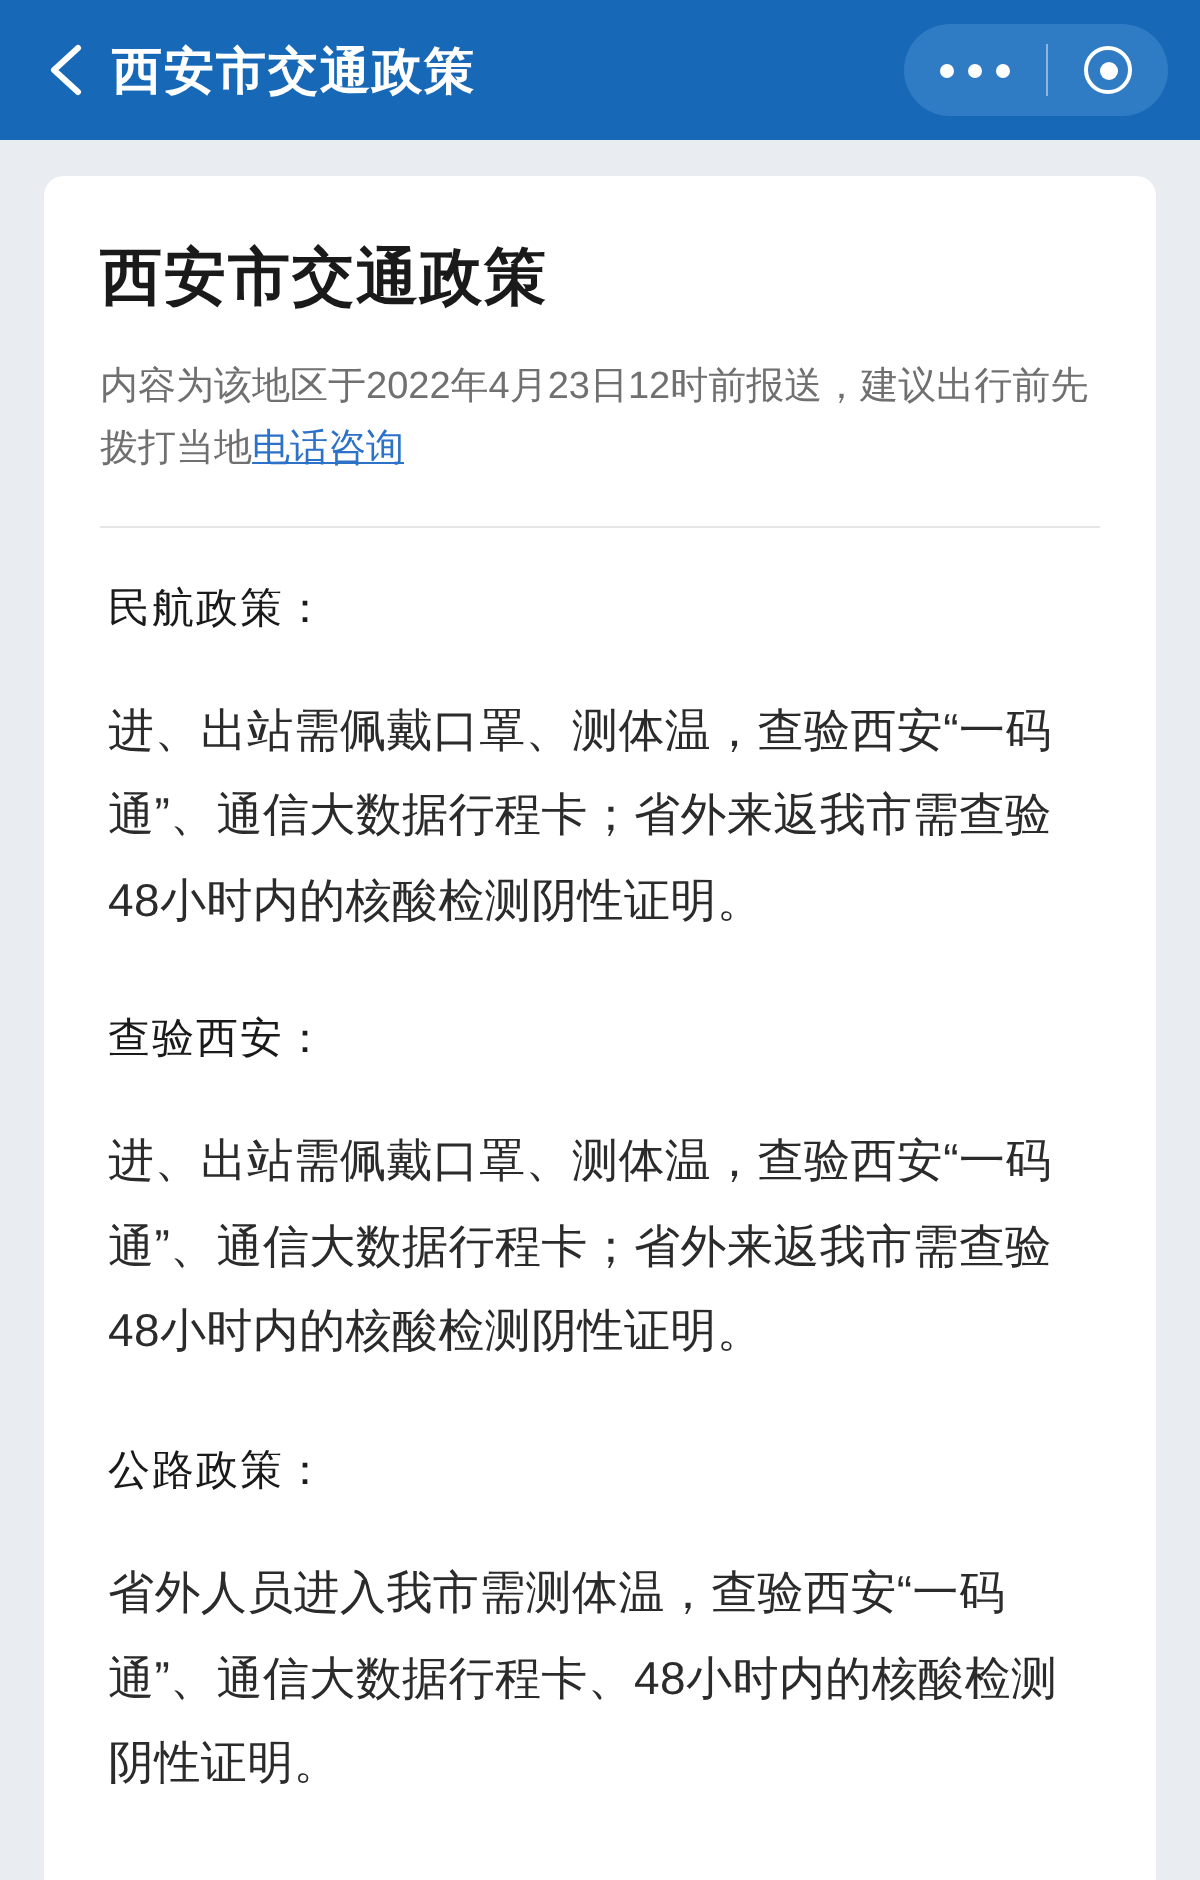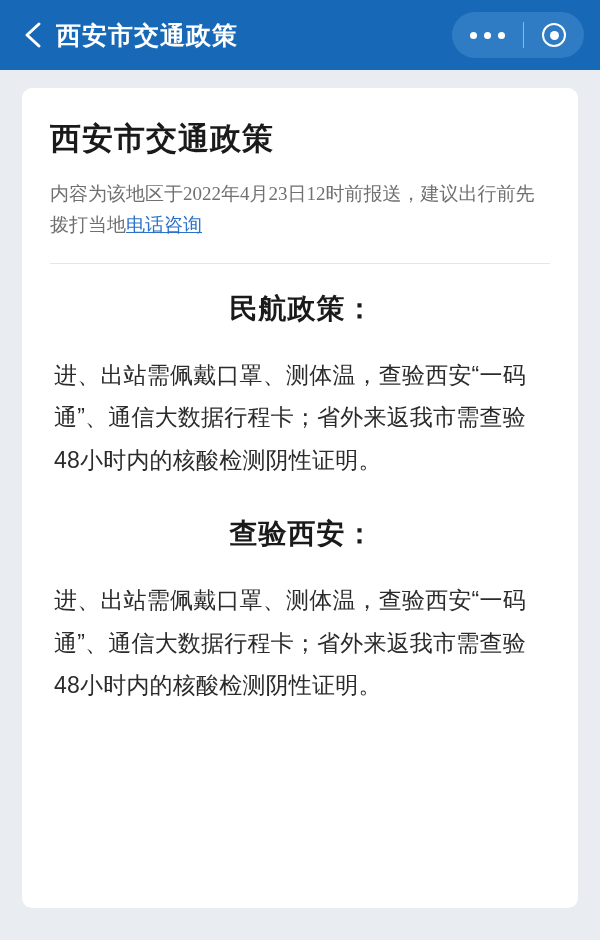--- a/index.html
+++ b/index.html
@@ -116,42 +116,40 @@
     font-weight: bold;
     color: #1a1a1a;
     letter-spacing: 1px;
     margin: 0 0 18px 0;
   }
   .doc-sub {
     font-size: 19px;
     line-height: 1.65;
     color: #707070;
     margin: 0 0 22px 0;
-    font-family: Liberation Serif, serif;
   }
   .doc-sub .sub-link {
     color: #2b72c8;
     text-decoration: underline;
   }
   .divider {
     height: 1px;
     background: #e6e6e6;
     margin: 0 0 26px 0;
   }
   .section {
     margin: 0 0 14px 0;
   }
   .section-title {
-    font-size: 28px;
-    font-weight: bold;
+    font-size: 21px;
+    font-weight: normal;
     color: #1a1a1a;
     letter-spacing: 1px;
     margin: 0 0 26px 0;
     padding-left: 4px;
-    text-align: center;
   }
   .section-body {
     font-size: 23px;
     line-height: 1.85;
     color: #2b2b2b;
     margin: 0 0 34px 0;
     padding-left: 4px;
     letter-spacing: 0.2px;
   }
   .section:last-child .section-body { margin-bottom: 0; }
@@ -198,15 +196,19 @@
     <div class="section">
       <h2 class="section-title">民航政策：</h2>
       <p class="section-body">进、出站需佩戴口罩、测体温，查验西安“一码通”、通信大数据行程卡；省外来返我市需查验48小时内的核酸检测阴性证明。</p>
     </div>
 
     <div class="section">
       <h2 class="section-title">查验西安：</h2>
       <p class="section-body">进、出站需佩戴口罩、测体温，查验西安“一码通”、通信大数据行程卡；省外来返我市需查验48小时内的核酸检测阴性证明。</p>
     </div>
 
+    <div class="section">
+      <h2 class="section-title">公路政策：</h2>
+      <p class="section-body">省外人员进入我市需测体温，查验西安“一码通”、通信大数据行程卡、48小时内的核酸检测阴性证明。</p>
+    </div>
 
   </div>
 </div>
 
 </body></html>

